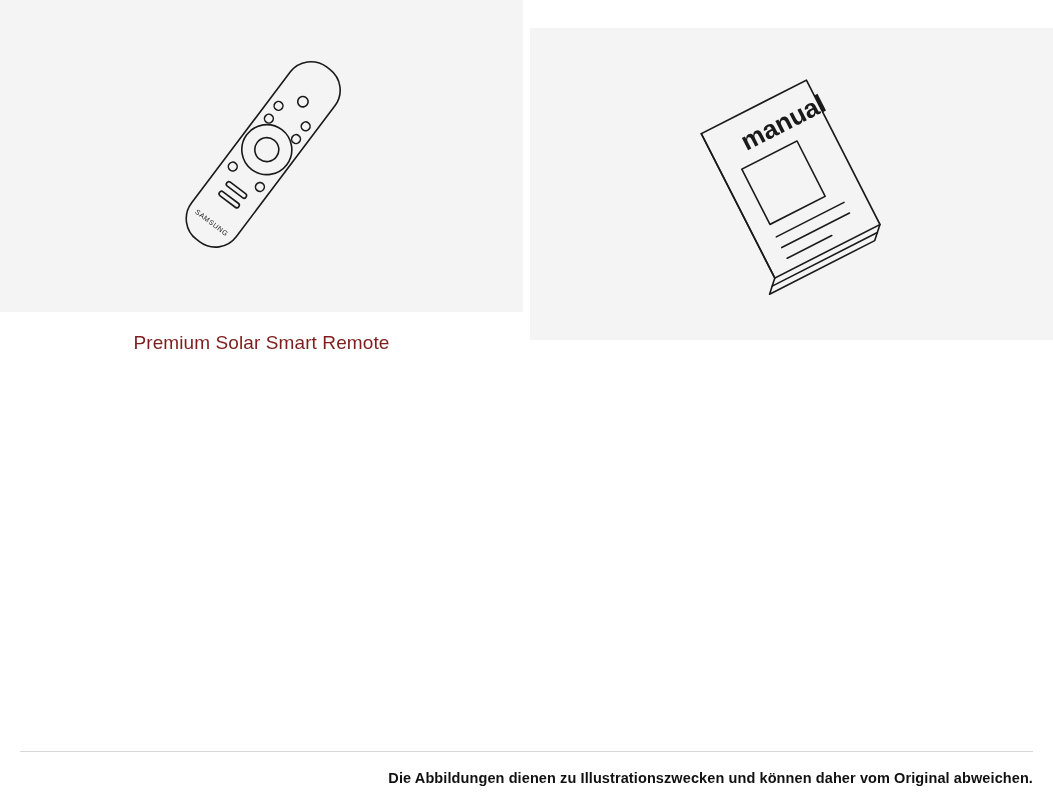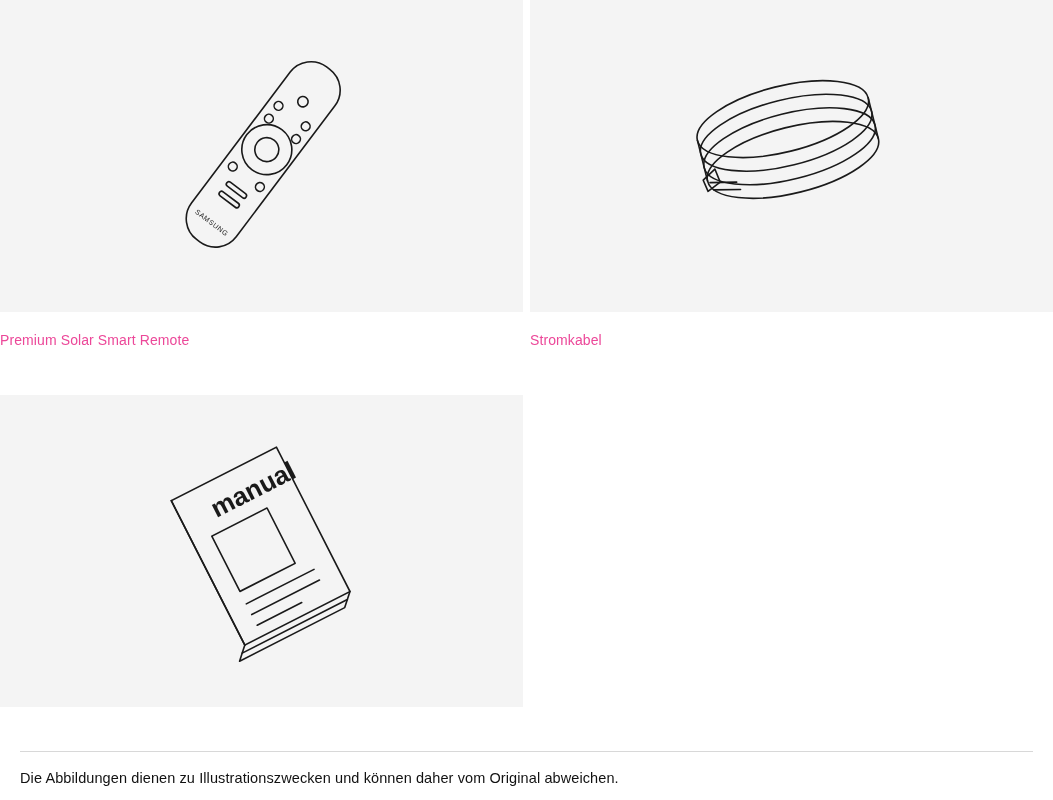--- a/index.html
+++ b/index.html
@@ -38,23 +38,24 @@
     background: #f4f4f4;
     display: flex;
     align-items: center;
     justify-content: center;
     box-sizing: border-box;
   }
   .thumb svg {
     display: block;
   }
   .caption {
-    font-size: 14px;
+    text-align: center;
+    font-size: 19px;
     line-height: 1.2;
-    color: #ec4899;
+    color: #7f1d1d;
     padding-top: 20px;
     padding-bottom: 18px;
     letter-spacing: 0.1px;
   }
   .row2 {
     margin-top: 28px;
   }
   .footer-wrap {
     position: absolute;
     left: 0;
@@ -62,23 +63,23 @@
     bottom: 0;
     padding: 0 20px 14px 20px;
     box-sizing: border-box;
   }
   .divider {
     height: 1px;
     background: #d8d8d8;
     margin: 0 0 18px 0;
   }
   .footer-note {
-    text-align: left;
+    text-align: right;
     font-size: 14.5px;
-    font-weight: normal;
+    font-weight: bold;
     color: #111111;
     letter-spacing: 0.1px;
   }
   .empty-cell {
     width: 523px;
     height: 312px;
     background: transparent;
   }
 </style>
 </head>
@@ -106,40 +107,20 @@
               <rect x="118" y="160" width="24" height="5" rx="2.5"></rect>
               <rect x="118" y="172" width="24" height="5" rx="2.5"></rect>
               <text x="130" y="206" font-family="'Liberation Sans', sans-serif" font-size="7" fill="#1a1a1a" stroke="none" text-anchor="middle" letter-spacing="0.6">SAMSUNG</text>
             </g>
           </g>
         </svg>
       </div>
       <div class="caption">Premium Solar Smart Remote</div>
     </div>
 
-    <div class="card">
-      <div class="thumb">
-        <svg width="260" height="220" viewBox="0 0 260 220">
-          <g fill="none" stroke="#1a1a1a" stroke-width="1.6" stroke-linecap="round" stroke-linejoin="round">
-            <g transform="rotate(-14 130 110)">
-              <ellipse cx="130" cy="72" rx="88" ry="33"></ellipse>
-              <ellipse cx="130" cy="86" rx="88" ry="33"></ellipse>
-              <ellipse cx="130" cy="100" rx="88" ry="33"></ellipse>
-              <ellipse cx="130" cy="114" rx="88" ry="33"></ellipse>
-              <path d="M42 72 L42 114"></path>
-              <path d="M218 72 L218 114"></path>
-              <path d="M52 104 L38 112 L40 124 L54 118 Z"></path>
-              <path d="M44 116 L70 122"></path>
-              <path d="M46 124 L72 130"></path>
-            </g>
-          </g>
-        </svg>
-      </div>
-      <div class="caption">Stromkabel</div>
-    </div>
 
     <div class="card row2">
       <div class="thumb">
         <svg width="260" height="240" viewBox="0 0 260 240">
           <g fill="none" stroke="#1a1a1a" stroke-width="1.6" stroke-linecap="round" stroke-linejoin="round">
             <g transform="rotate(-27 130 120)">
               <path d="M72 34 L190 34 L190 196 L72 196 Z"></path>
               <path d="M72 196 L66 202 L184 202 L190 196"></path>
               <path d="M66 202 L60 208 L178 208 L184 202"></path>
               <path d="M72 34 L72 196"></path>

